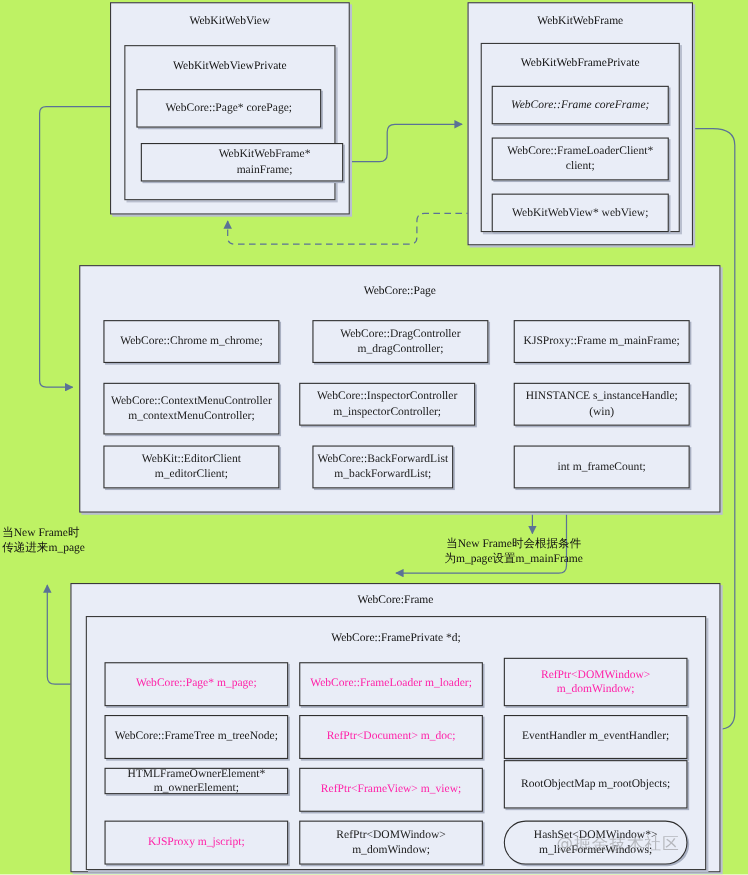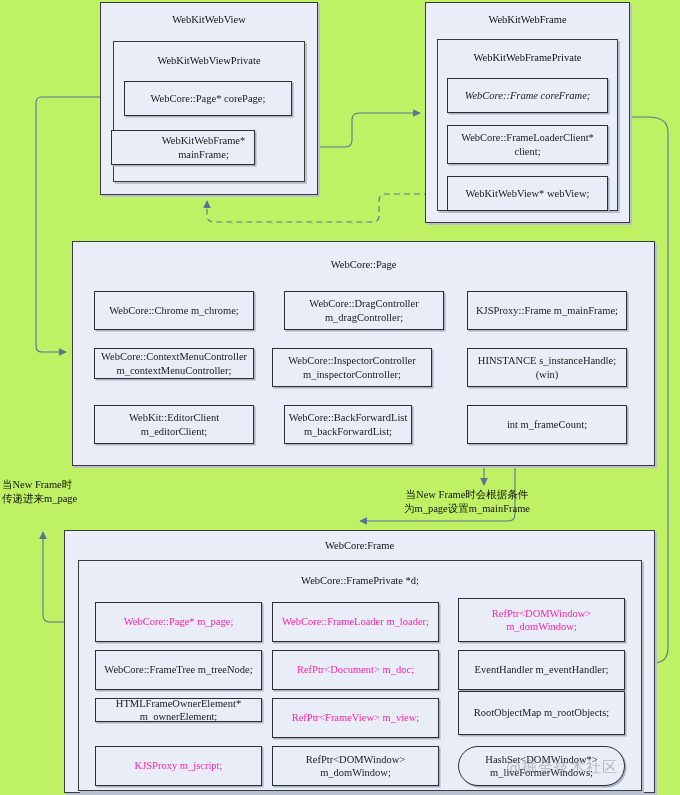--- a/index.html
+++ b/index.html
@@ -110,21 +110,21 @@
   </div>
 
   <div class="box group" style="left:113px; top:41px; width:192px; height:141px;">
     <div class="title" style="top:12px;">WebKitWebViewPrivate</div>
   </div>
 
   <div class="box leaf" style="left:124px; top:81px; width:168px; height:35px;">
     <span>WebCore::Page* corePage;</span>
   </div>
 
-  <div class="box leaf" style="left:111px; top:130px; width:144px; height:35px;padding-left:44px;">
+  <div class="box leaf" style="left:128px; top:130px; width:184px; height:35px;padding-left:44px;">
     <span>WebKitWebFrame* mainFrame;</span>
   </div>
 
   <div class="box group" style="left:425px; top:2px; width:205px; height:221px;">
     <div class="title" style="top:10px;">WebKitWebFrame</div>
   </div>
 
   <div class="box group" style="left:437px; top:39px; width:181px; height:172px;">
     <div class="title" style="top:11px;">WebKitWebFramePrivate</div>
   </div>
@@ -148,21 +148,21 @@
   <div class="box leaf" style="left:94px; top:291px; width:160px; height:39px;">
     <span>WebCore::Chrome m_chrome;</span>
   </div>
   <div class="box leaf" style="left:284px; top:291px; width:160px; height:39px;">
     <span>WebCore::DragController m_dragController;</span>
   </div>
   <div class="box leaf" style="left:467px; top:291px; width:160px; height:39px;">
     <span>KJSProxy::Frame m_mainFrame;</span>
   </div>
 
-  <div class="box leaf" style="left:94px; top:348px; width:160px; height:31px;">
+  <div class="box leaf" style="left:94px; top:348px; width:160px; height:47px;">
     <span>WebCore::ContextMenuController m_contextMenuController;</span>
   </div>
   <div class="box leaf" style="left:272px; top:348px; width:160px; height:39px;">
     <span>WebCore::InspectorController m_inspectorController;</span>
   </div>
   <div class="box leaf" style="left:467px; top:348px; width:160px; height:39px;">
     <span>HINSTANCE s_instanceHandle;(win)</span>
   </div>
 
   <div class="box leaf" style="left:94px; top:405px; width:160px; height:39px;">

